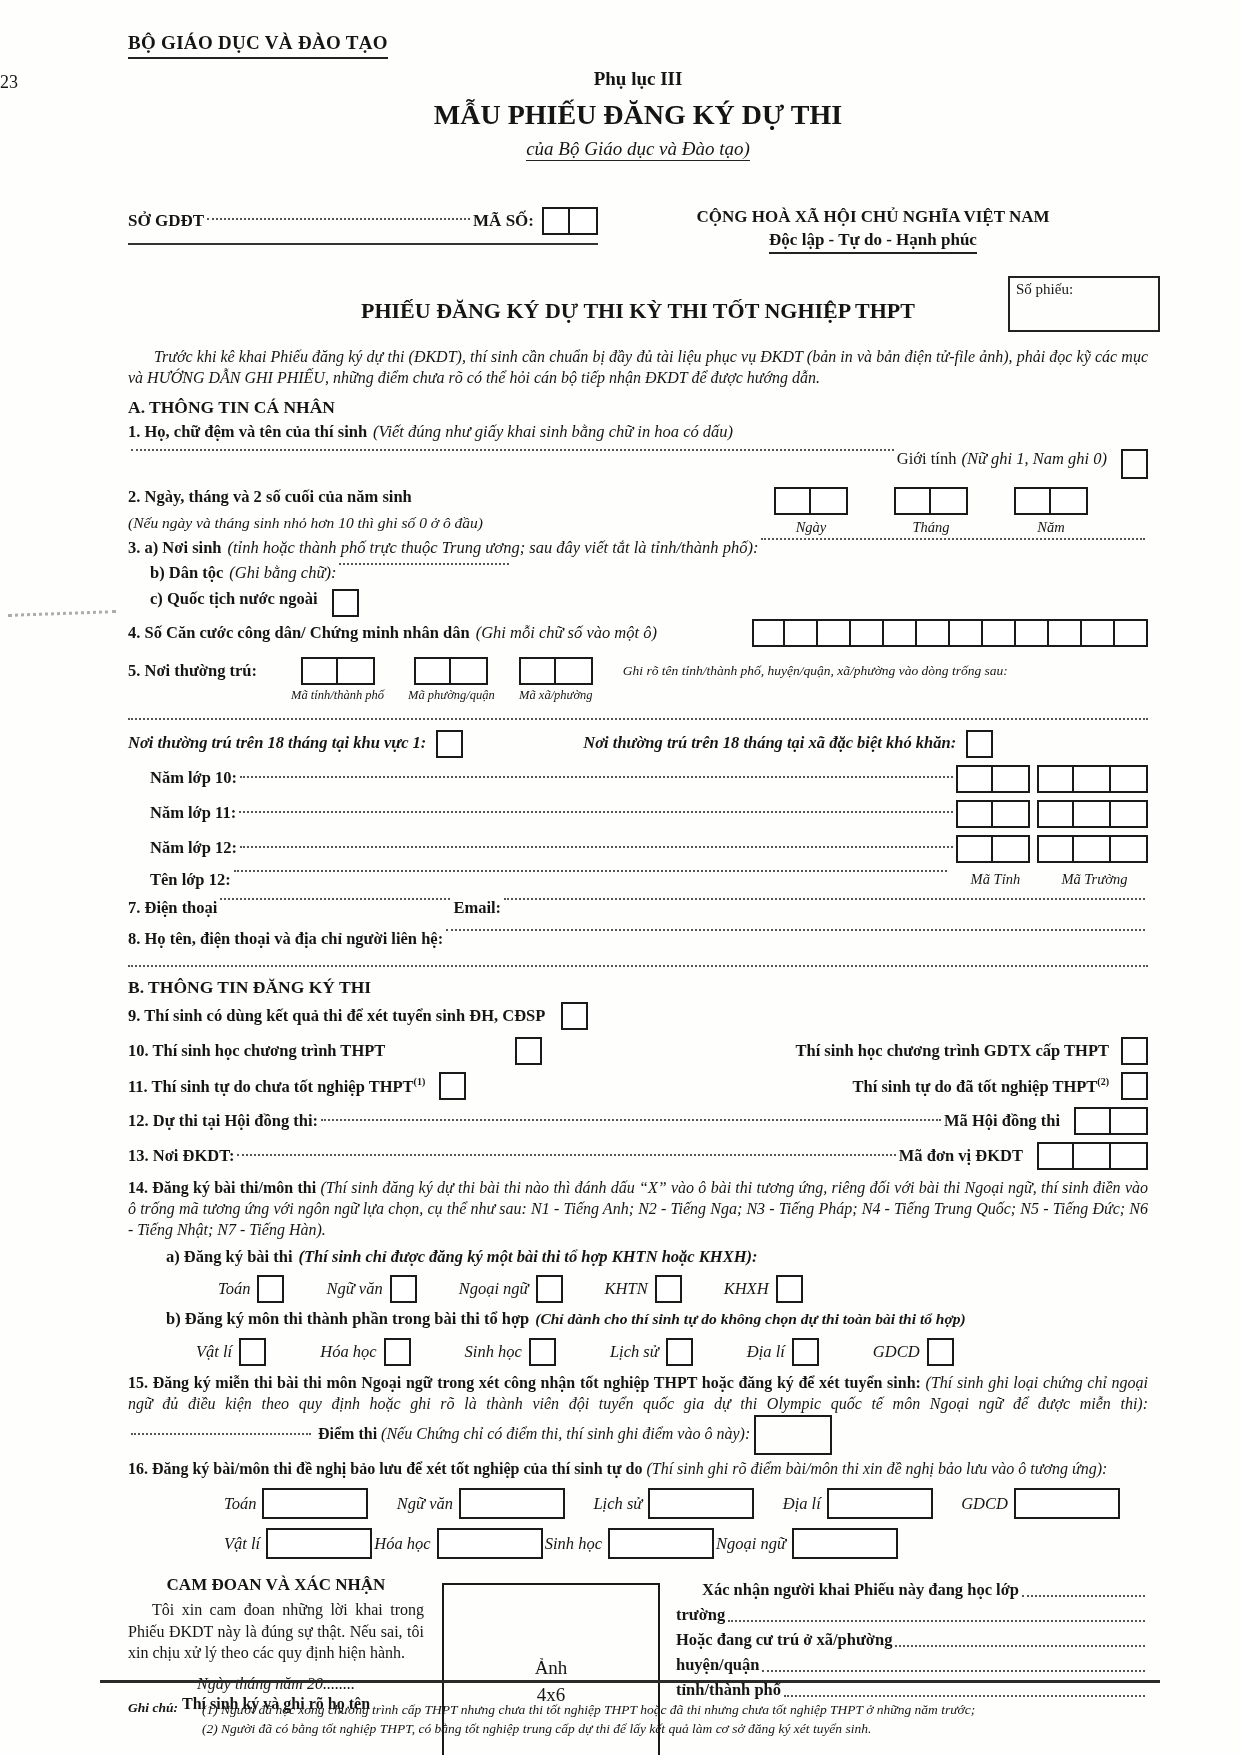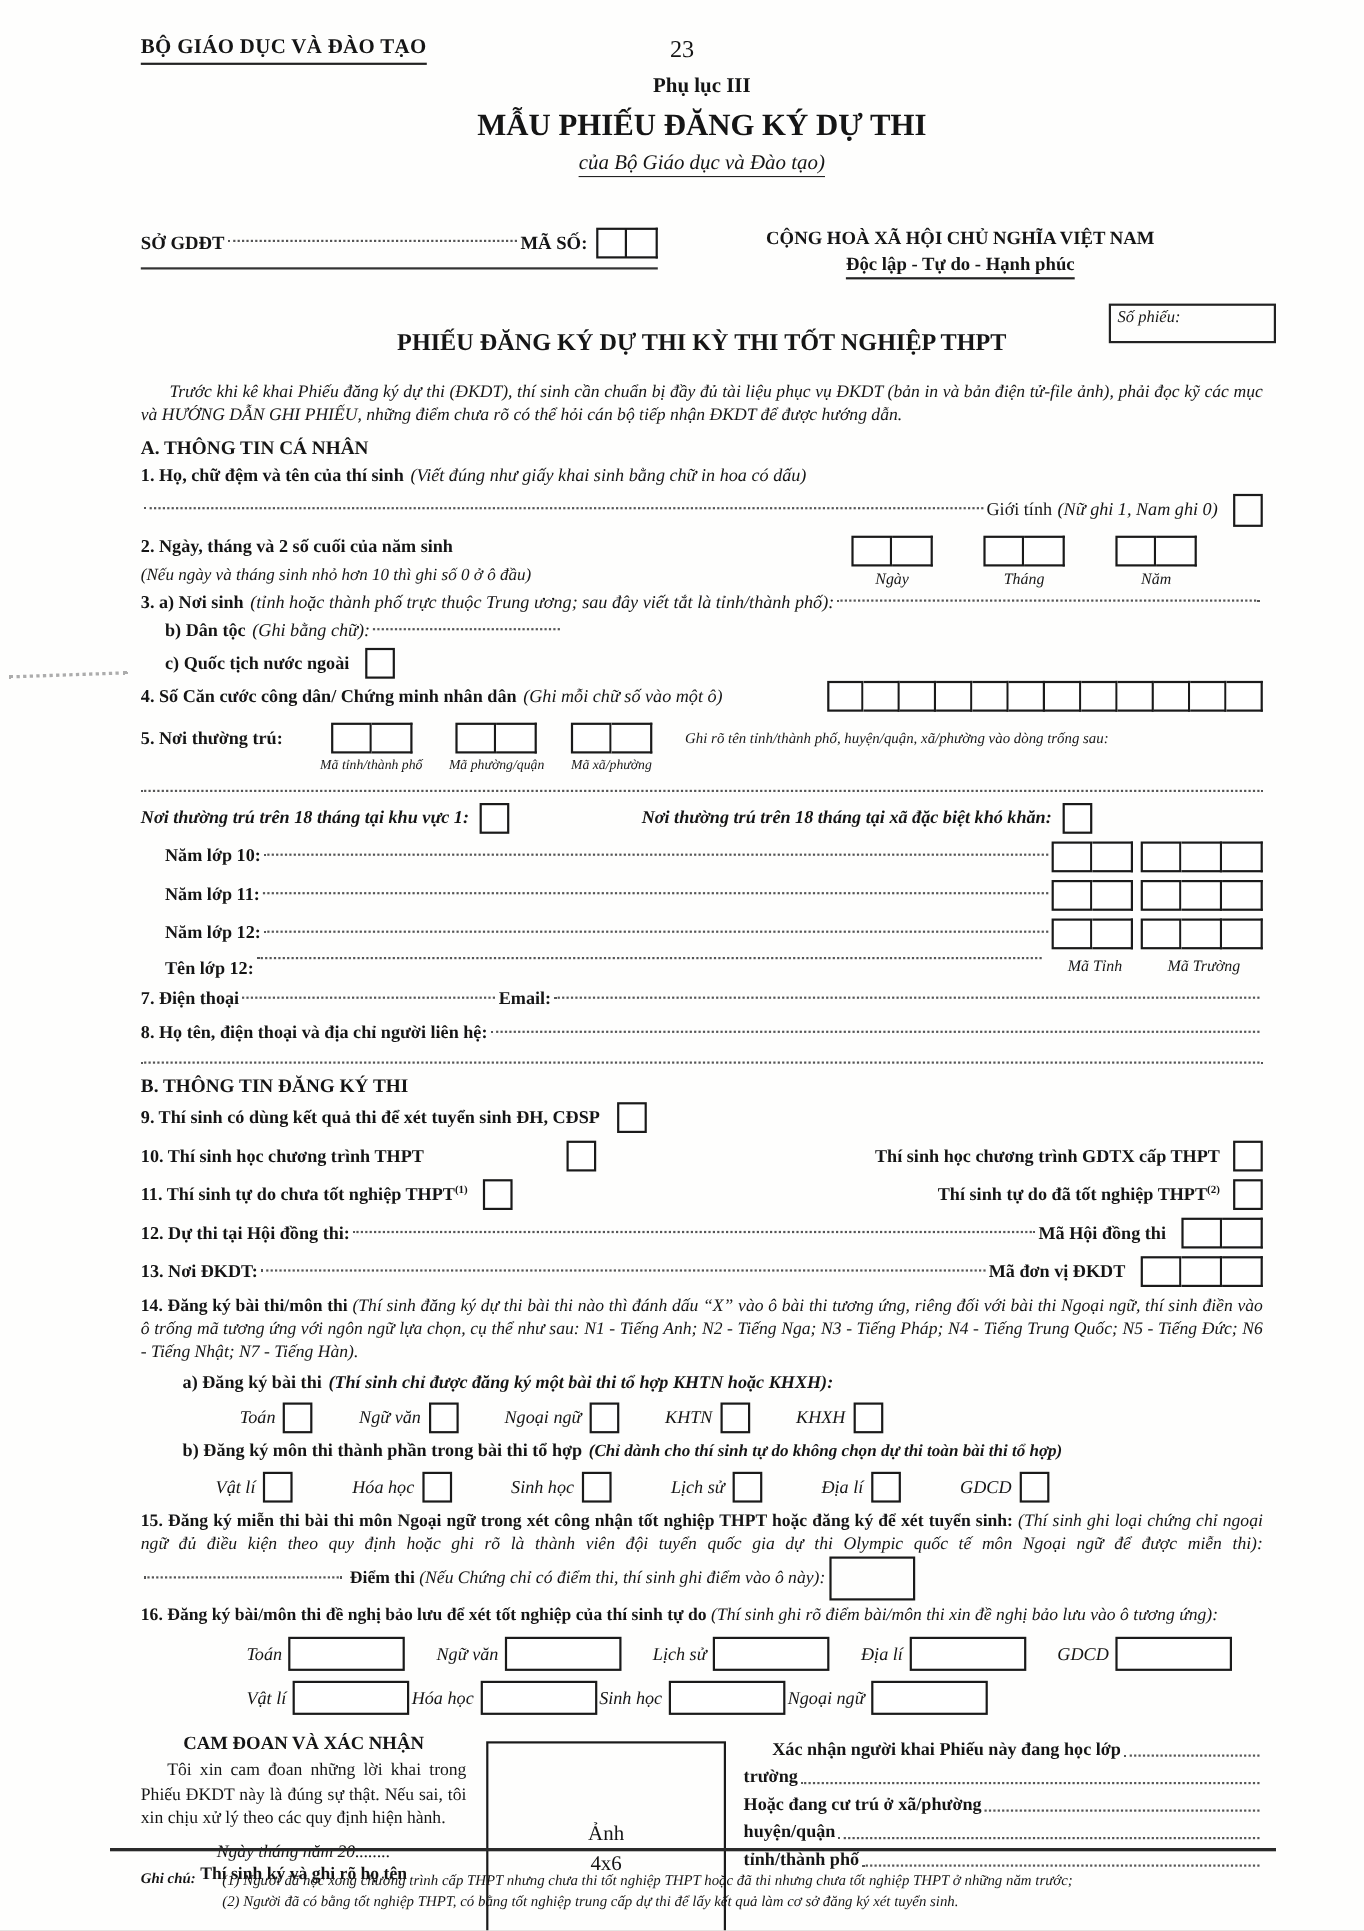--- a/index.html
+++ b/index.html
@@ -3,21 +3,21 @@
 <meta charset="utf-8">
 <style>
   * { box-sizing: border-box; }
   html,body { margin:0; padding:0; background:#cfcfcc; }
   .page {
     width:1240px; height:1755px; margin:0 auto; background:#fefefd;
     font-family:"Liberation Serif", serif; color:#151515; position:relative;
     overflow:hidden;
   }
   .content { position:absolute; left:128px; top:0; width:1020px; }
-  .pagenum { text-align:center; padding-top:32px; font-size:22px; }
+  .pagenum { padding-top:72px; font-size:18px; }
 
   
   .ministry { margin-top:32px; font-weight:bold; font-size:19px; letter-spacing:.3px; }
   .ministry span { border-bottom:2px solid #222; padding-bottom:3px; display:inline-block; }
   .hdr-center { text-align:center; margin-top:6px; line-height:1.45; }
   .hdr-appendix { font-weight:bold; font-size:19px; }
   .hdr-title { font-weight:bold; font-size:28px; margin-top:2px; }
   .hdr-issued { font-style:italic; font-size:19px; margin-top:2px; }
   .hand { font-weight:bold; font-style:italic; font-size:21px; letter-spacing:1px;
           position:relative; top:-2px; padding:0 3px; }
@@ -28,29 +28,29 @@
   .masthead { display:flex; margin-top:44px; align-items:flex-start; }
   .mh-left { width:470px; display:flex; align-items:center; border-bottom:2px solid #333; padding-bottom:8px; }
   .mh-left .lbl { font-weight:bold; font-size:17px; white-space:nowrap; }
   .mh-right { flex:1; text-align:center; }
   .mh-right .motto1 { font-weight:bold; font-size:17px; }
   .mh-right .motto2 { font-weight:bold; font-size:17px; margin-top:3px; }
   .mh-right .motto2 span { border-bottom:2px solid #222; padding-bottom:2px; display:inline-block; }
 
   .formname-row { position:relative; margin-top:30px; height:52px; }
   .formname { text-align:center; font-weight:bold; font-size:22px; padding-top:14px; }
-  .sophieu { position:absolute; right:-12px; top:-8px; width:152px; height:36px;
-             border:2px solid #222; font-style:italic; font-size:15px; padding:3px 6px; }
+  .sophieu { position:absolute; right:-12px; top:-8px; width:152px; height:56px;
+             border:2px solid #222; font-size:15px; padding:3px 6px; }
 
   .intro { font-style:italic; font-size:16px; text-align:justify; margin-top:10px; line-height:1.35; }
   .intro .ind { display:inline-block; width:26px; }
 
   .secA { font-weight:bold; font-size:17.5px; margin-top:8px; }
 
-  .row { display:flex; align-items:center; margin-top:7px; font-size:16.5px; line-height:1.25; }
+  .row { display:flex; align-items:flex-start; margin-top:7px; font-size:16.5px; line-height:1.25; }
   .row .b { font-weight:bold; white-space:nowrap; }
   .row .i { font-style:italic; }
   .row .bi { font-weight:bold; font-style:italic; }
   .dots { flex:1; border-bottom:2px dotted #555; margin:0 3px 3px 3px; min-width:20px; height:2px; }
   .dotline { border-bottom:2px dotted #555; height:2px; margin-top:16px; }
 
   
   .cells { display:flex; }
   .cell { width:37px; height:28px; border:2px solid #1a1a1a; background:#fff; }
   .cell + .cell { border-left-width:0; }

